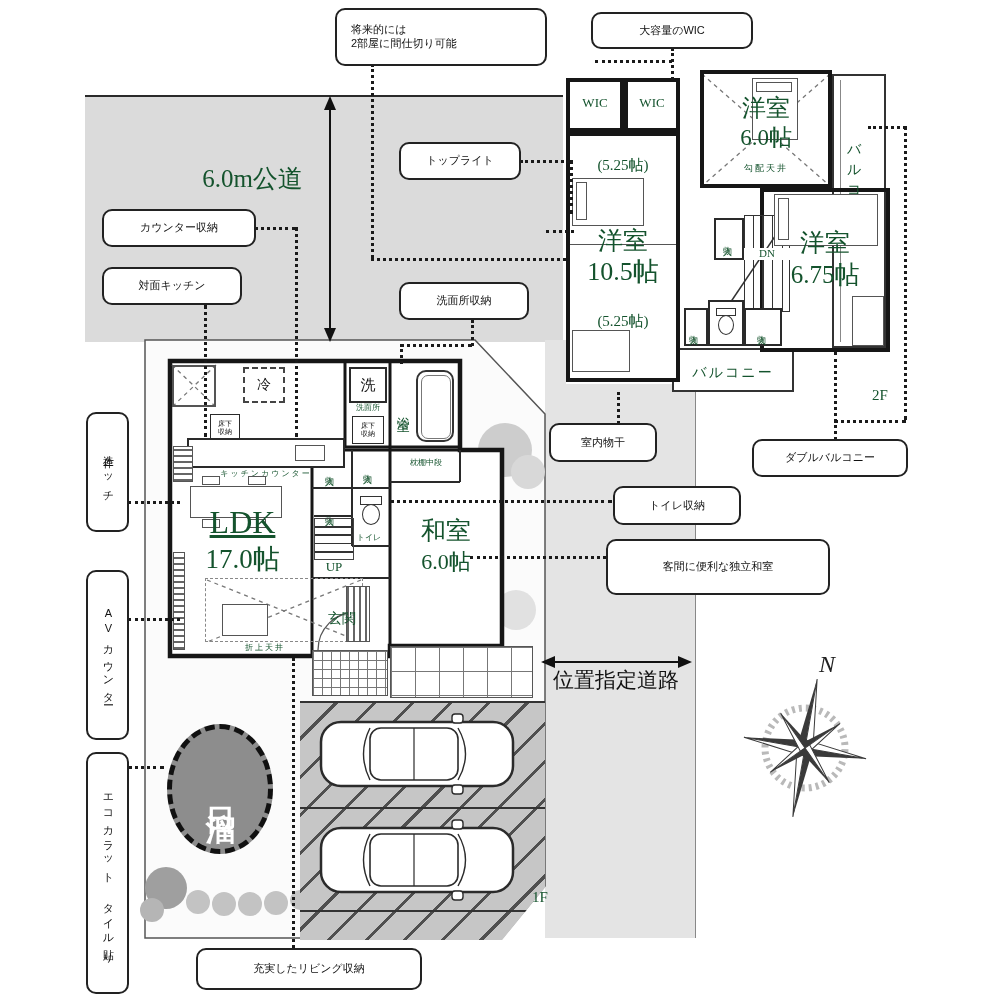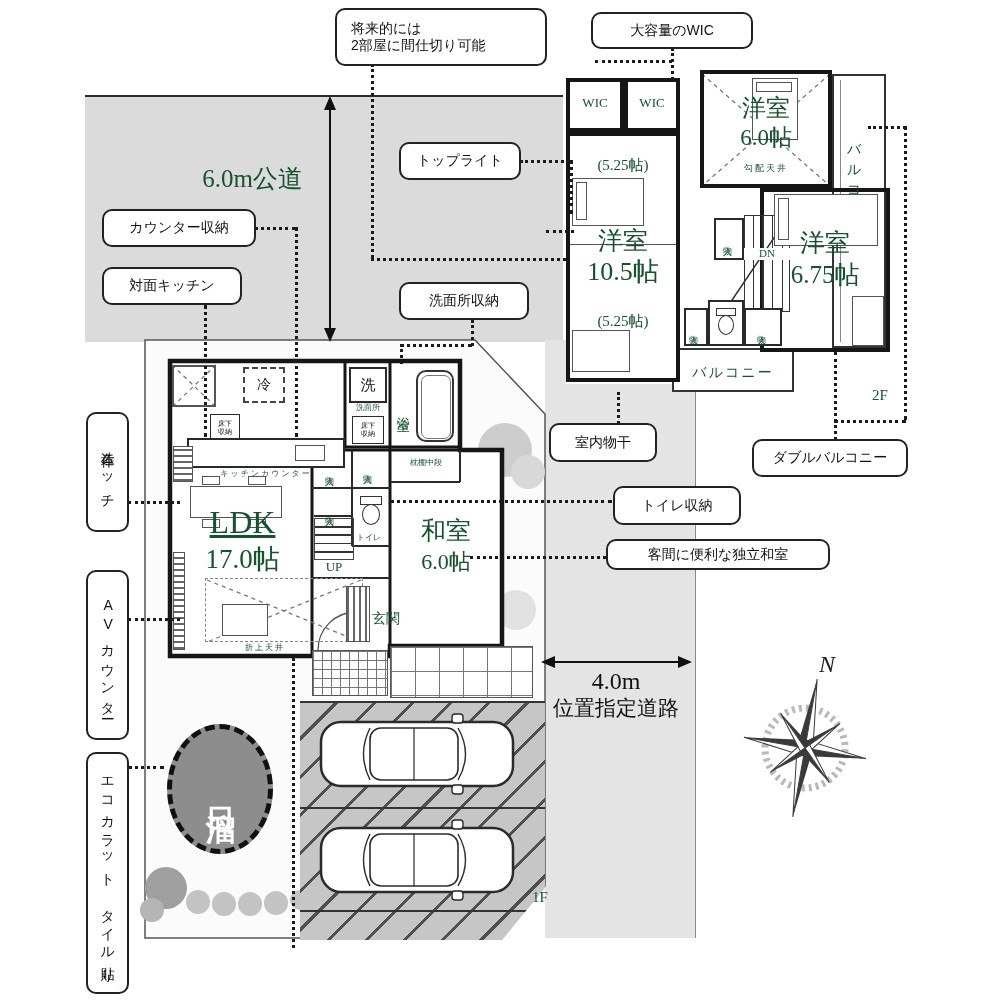--- a/index.html
+++ b/index.html
@@ -2,21 +2,21 @@
 <html><head>
 <meta charset="utf-8">
 <style>
   html,body{margin:0;padding:0;background:#fff;}
   #page{position:relative;width:1000px;height:1000px;background:#fff;overflow:hidden;
         font-family:"Liberation Sans","DejaVu Sans",sans-serif;color:#111;}
   .abs{position:absolute;}
   .serif{font-family:"Liberation Serif","DejaVu Serif",serif;}
   
   .co{position:absolute;background:#fff;border:2px solid #222;border-radius:10px;
-      display:flex;align-items:center;justify-content:center;font-size:14px;
+      display:flex;align-items:center;justify-content:center;font-size:11px;
       padding:4px 8px;box-sizing:border-box;line-height:1.25;z-index:9;}
   .cov{writing-mode:vertical-rl;text-orientation:upright;letter-spacing:3px;padding:10px 4px;}
   
   .dlh{position:absolute;border-top:3px dotted #1a1a1a;height:0;z-index:8;}
   .dlv{position:absolute;border-left:3px dotted #1a1a1a;width:0;z-index:8;}
   
   .rl{position:absolute;text-align:center;font-family:"Liberation Serif","DejaVu Serif",serif;
       color:#14532d;z-index:6;line-height:1.05;}
   .vt{writing-mode:vertical-rl;text-orientation:upright;}
   
@@ -161,21 +161,21 @@
     <div class="abs" style="left:0;top:0;width:22px;height:9px;border:1.5px solid #333;box-sizing:border-box;background:#fff;"></div>
     <div class="abs" style="left:2px;top:8px;width:18px;height:21px;border:1.5px solid #333;border-radius:50%;box-sizing:border-box;background:#fff;"></div>
   </div>
   <div class="rl" style="left:350px;top:534px;width:38px;font-size:8px;">トイレ</div>
 
   <div class="abs" style="left:314px;top:518px;width:40px;height:42px;border:1px solid #444;box-sizing:border-box;z-index:6;
               background:repeating-linear-gradient(180deg,transparent 0 7px,#333 7px 8.5px);"></div>
   <div class="rl serif" style="left:314px;top:560px;width:40px;font-size:13px;">UP</div>
 
   <div class="abs stripes-v" style="left:346px;top:586px;width:24px;height:56px;border:1px solid #555;box-sizing:border-box;z-index:6;"></div>
-  <div class="rl" style="left:312px;top:612px;width:60px;font-size:14px;padding-left:44px;">玄関</div>
+  <div class="rl" style="left:312px;top:612px;width:60px;font-size:14px;">玄関</div>
 
   <div class="furn" style="left:190px;top:486px;width:92px;height:32px;"></div>
   <div class="furn" style="left:202px;top:476px;width:18px;height:9px;"></div>
   <div class="furn" style="left:248px;top:476px;width:18px;height:9px;"></div>
   <div class="furn" style="left:202px;top:519px;width:18px;height:9px;"></div>
   <div class="furn" style="left:248px;top:519px;width:18px;height:9px;"></div>
   <div class="furn" style="left:222px;top:604px;width:46px;height:32px;"></div>
   <div class="abs" style="left:205px;top:578px;width:158px;height:64px;border:1.5px dashed #888;box-sizing:border-box;z-index:5;"></div>
   <div class="rl" style="left:205px;top:644px;width:120px;font-size:8px;letter-spacing:2px;">折上天井</div>
 
@@ -250,21 +250,20 @@
       <polygon points="330,342 324,328 336,328" fill="#111"></polygon>
     </g>
     <g>
       <line x1="549" y1="662" x2="684" y2="662" stroke="#111" stroke-width="2"></line>
       <polygon points="541,662 555,656 555,668" fill="#111"></polygon>
       <polygon points="692,662 678,656 678,668" fill="#111"></polygon>
     </g>
   </svg>
   <div class="rl" style="left:180px;top:166px;width:145px;font-size:25px;z-index:8;">6.0m公道</div>
   <div class="abs serif" style="left:540px;top:668px;width:152px;text-align:center;line-height:1.15;z-index:8;">
-    <div style="font-size:24px;">4.0m</div>
     <div style="font-size:21px;">位置指定道路</div>
   </div>
 
   <svg class="abs" style="left:735px;top:648px;z-index:8;" width="150" height="180" viewBox="0 0 150 180">
     <g transform="rotate(10 70 100)">
       <circle cx="70" cy="100" r="40" fill="none" stroke="#b9b9b9" stroke-width="7" stroke-dasharray="3 4"></circle>
       <polygon points="70,30 70,100 62,100" fill="#3a3a3a"></polygon>
         <polygon points="70,30 78,100 70,100" fill="#fff" stroke="#3a3a3a" stroke-width="1"></polygon>
       <polygon points="70,170 70,100 78,100" fill="#3a3a3a"></polygon>
         <polygon points="70,170 62,100 70,100" fill="#fff" stroke="#3a3a3a" stroke-width="1"></polygon>
@@ -329,26 +328,29 @@
   </div>
   <div class="co" style="left:549px;top:423px;width:108px;height:39px;">
     <span>室内物干</span>
   </div>
   <div class="co" style="left:752px;top:439px;width:156px;height:38px;">
     <span>ダブルバルコニー</span>
   </div>
   <div class="co" style="left:613px;top:486px;width:128px;height:39px;">
     <span>トイレ収納</span>
   </div>
-  <div class="co" style="left:606px;top:539px;width:224px;height:31px;">
+  <div class="co" style="left:606px;top:539px;width:224px;height:56px;">
     <span>客間に便利な独立和室</span>
   </div>
   <div class="co cov" style="left:86px;top:412px;width:43px;height:120px;">
     <span>造作ニッチ</span>
   </div>
   <div class="co cov" style="left:86px;top:570px;width:43px;height:170px;">
     <span>AVカウンター</span>
   </div>
   <div class="co cov" style="left:86px;top:752px;width:43px;height:242px;">
     <span>エコカラット　タイル貼り</span>
   </div>
+  <div class="co" style="left:196px;top:948px;width:226px;height:42px;">
+    <span>充実したリビング収納</span>
+  </div>
 
 </div>
 
 </body></html>

